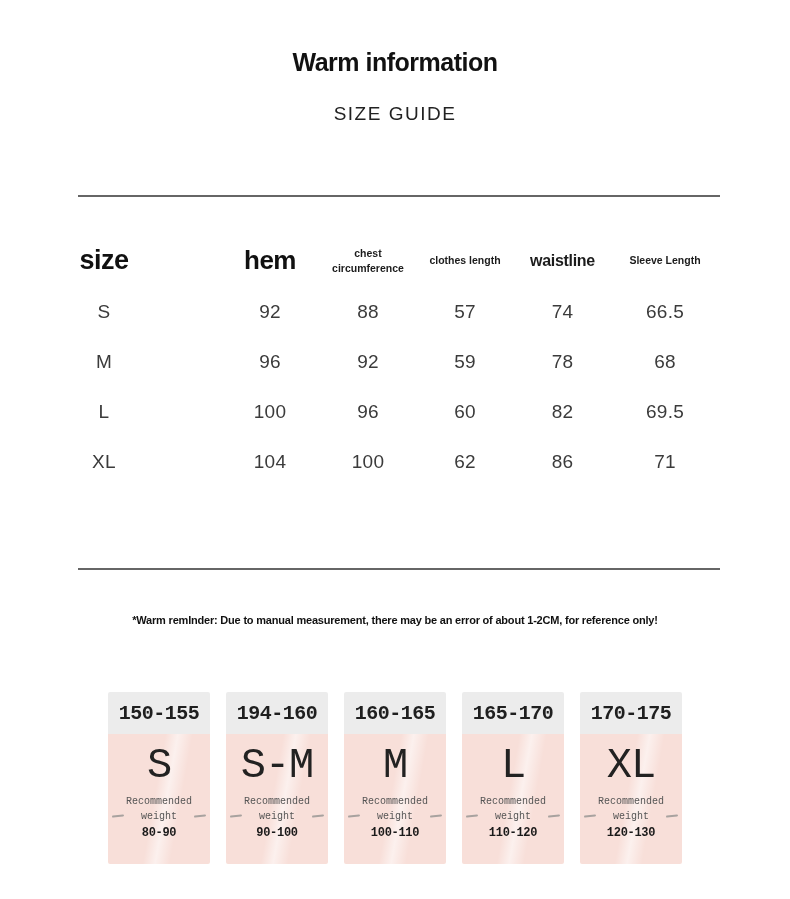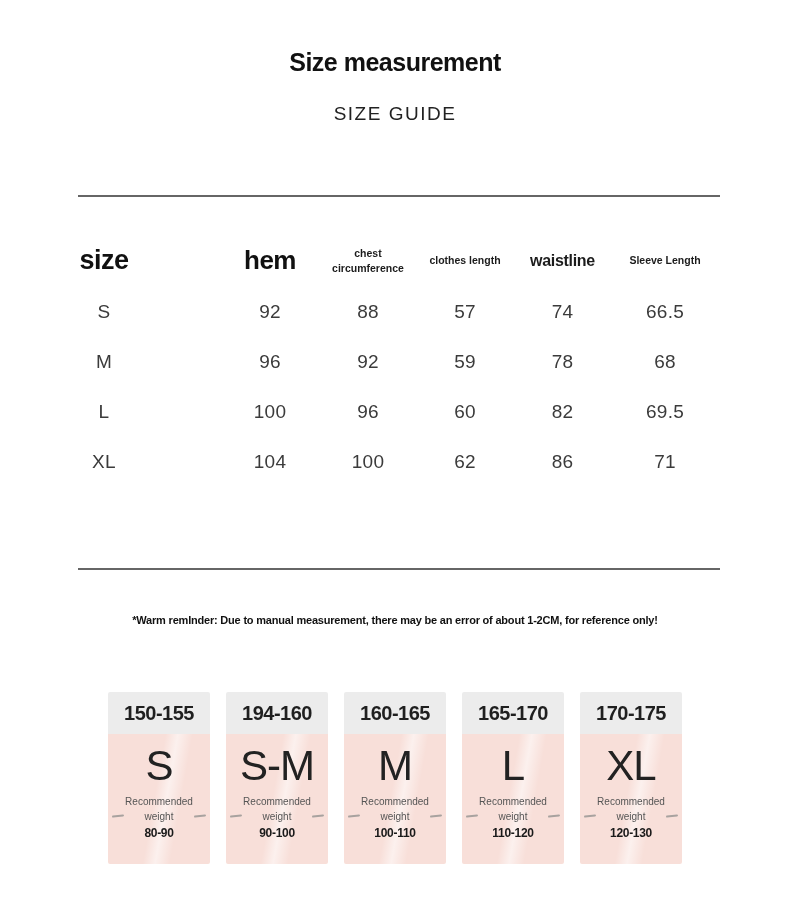--- a/index.html
+++ b/index.html
@@ -107,20 +107,21 @@
   .cards {
     margin-top: 66px;
     display: flex;
     justify-content: center;
     gap: 16px;
   }
   .card {
     width: 102px;
     border-radius: 2px;
     overflow: hidden;
+    font-family: Liberation Mono, monospace;
   }
   .card-head {
     height: 42px;
     background: #ececec;
     display: flex;
     align-items: center;
     justify-content: center;
     font-size: 20px;
     font-weight: 700;
     letter-spacing: -0.5px;
@@ -173,21 +174,21 @@
     font-weight: 700;
     letter-spacing: -0.3px;
     color: #1a1a1a;
   }
 </style>
 </head>
 <body>
 
 <div class="page">
 
-  <h1 class="page-title">Size measurement</h1>
+  <h1 class="page-title">Warm information</h1>
   <h2 class="page-subtitle">SIZE GUIDE</h2>
 
   <hr class="rule rule-top">
 
   <div class="size-table">
     <div class="trow thead">
       <div class="cell c-size">size</div>
       <div class="cell c-spacer"></div>
       <div class="cell c-hem">hem</div>
       <div class="cell c-chest th-small">chest circumference</div>

